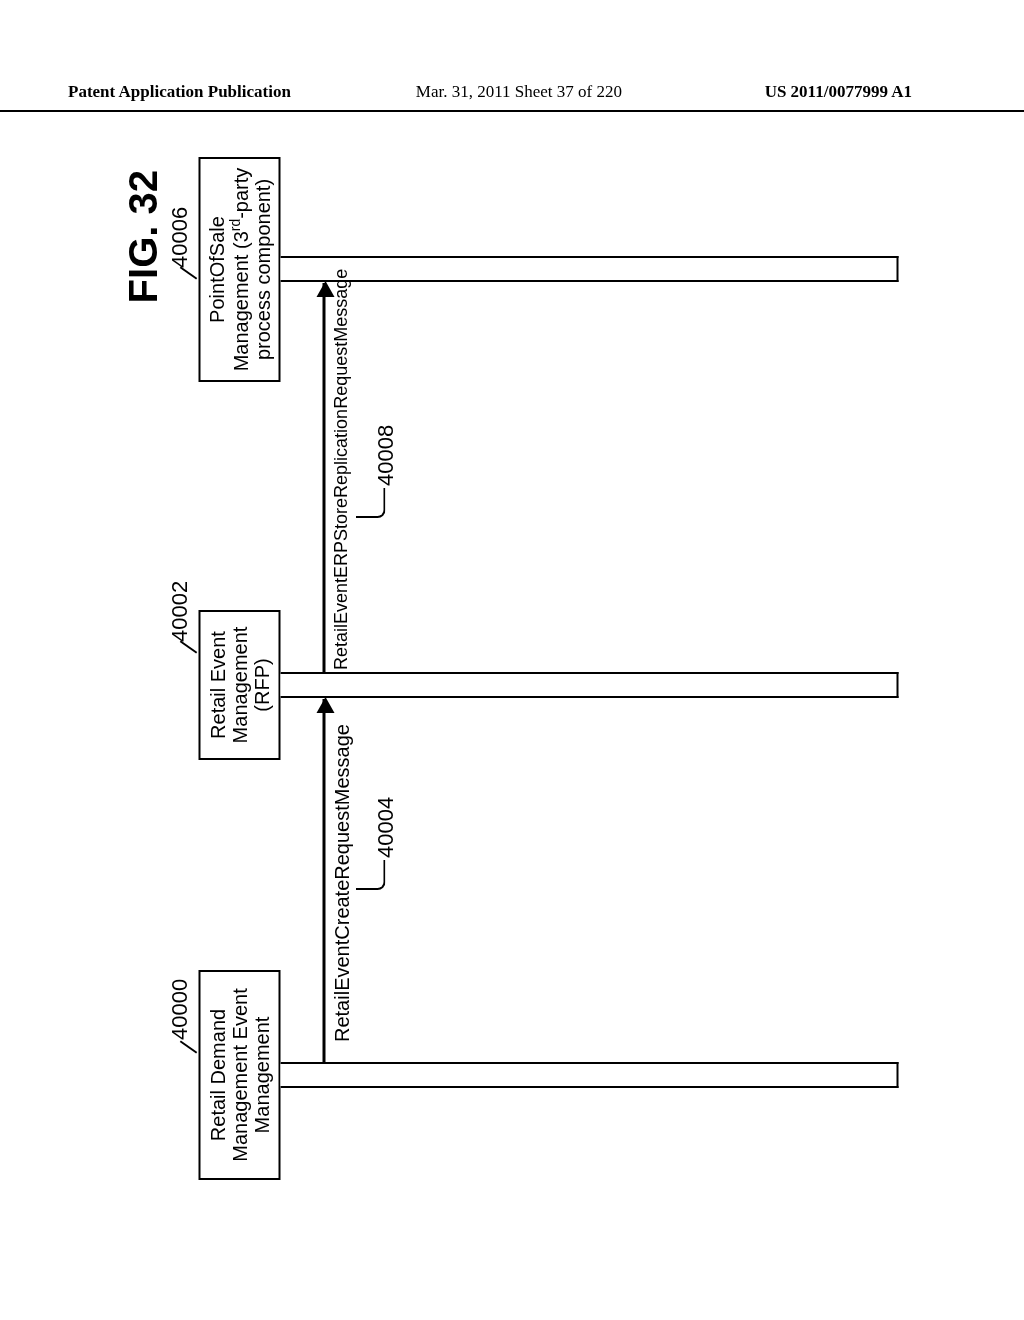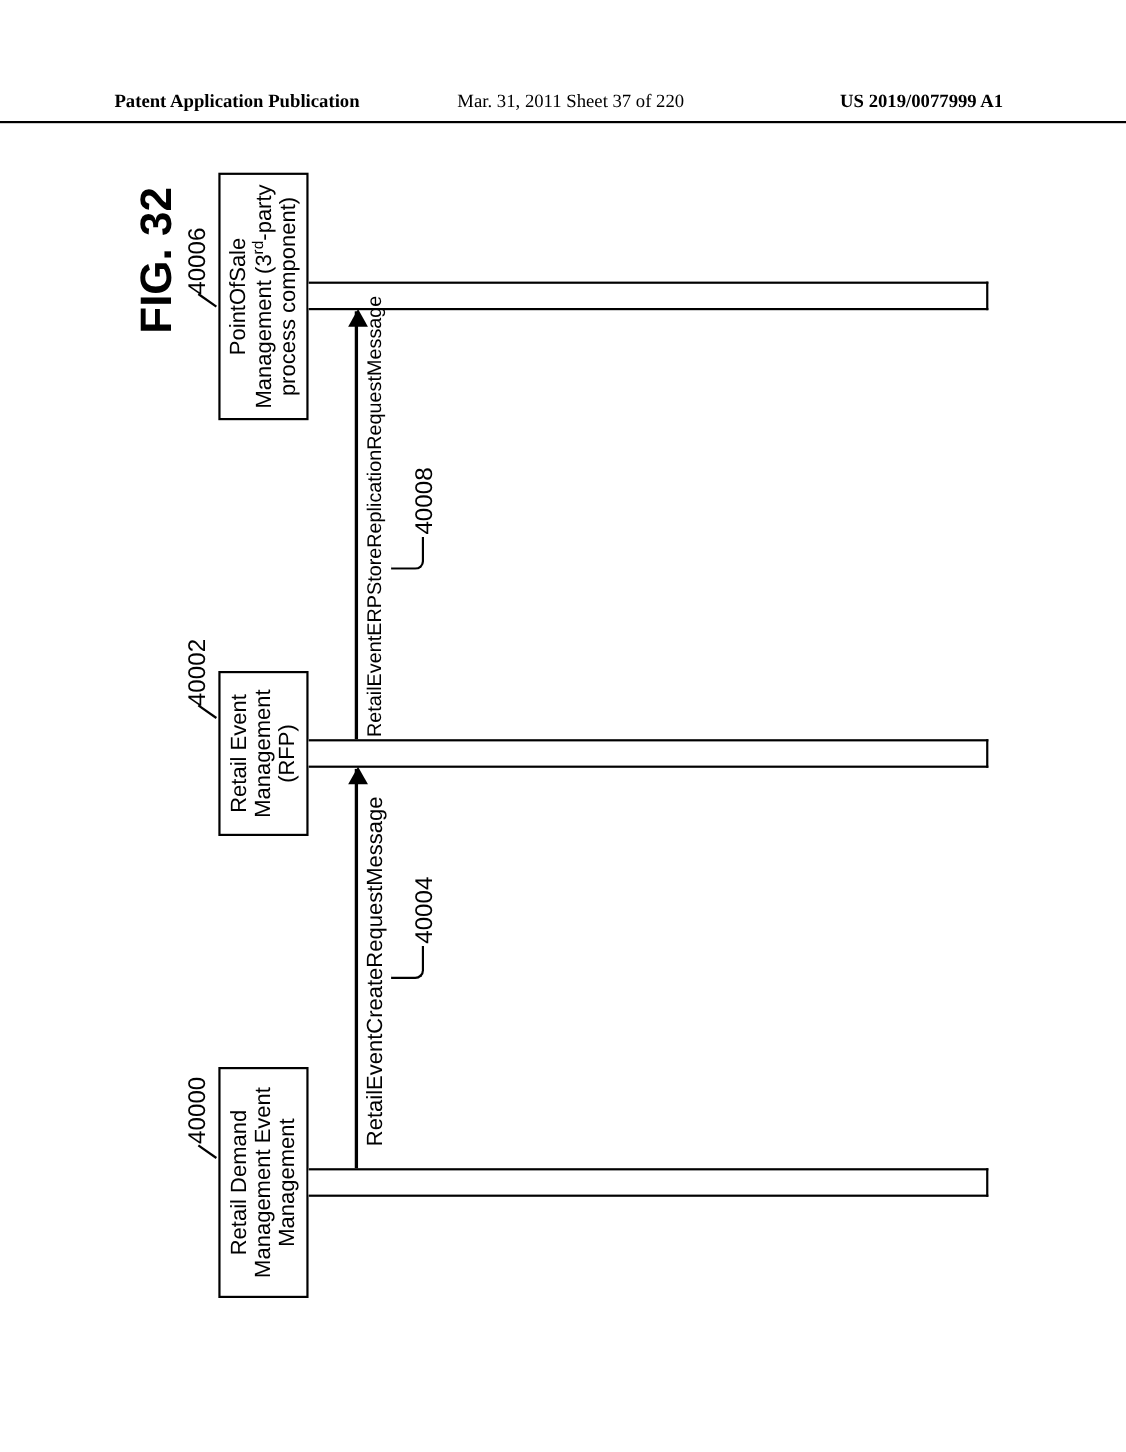--- a/index.html
+++ b/index.html
@@ -9,21 +9,21 @@
     background: #fff;
     font-family: "Times New Roman", Times, serif;
     position: relative;
     color: #000;
   }
   .page-header {
     position: absolute;
     top: 82px;
     left: 0;
     width: 1024px;
-    padding: 0 112px 8px 104px;
+    padding: 0 112px 8px 68px;
     border-bottom: 2px solid #000;
     display: flex;
     justify-content: space-between;
     font-size: 17px;
     font-weight: bold;
   }
   .page-header .left { font-weight: bold; }
   .page-header .center { font-weight: normal; position: absolute; left: 50%; transform: translateX(-68%); margin-left: 44px; }
   .page-header .right { font-weight: bold; }
   .sheet-area {
@@ -113,21 +113,21 @@
     border-bottom-left-radius: 8px;
   }
   sup { font-size: 0.7em; }
 </style>
 </head>
 <body>
 
 <div class="page-header">
   <span class="left">Patent Application Publication</span>
   <span class="center">Mar. 31, 2011  Sheet 37 of 220</span>
-  <span class="right">US 2019/0077999 A1</span>
+  <span class="right">US 2011/0077999 A1</span>
 </div>
 
 <div class="sheet-area">
   <div class="diagram-rotator">
     <div class="diagram">
 
       <div class="fig-title">FIG. 32</div>
 
       <div class="component-box" style="left:20px; top:88px; width:210px; height:82px;">
         <div>

